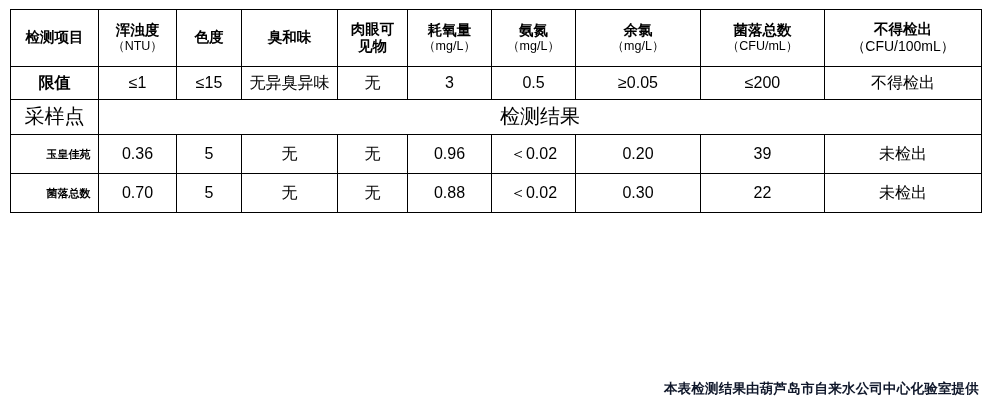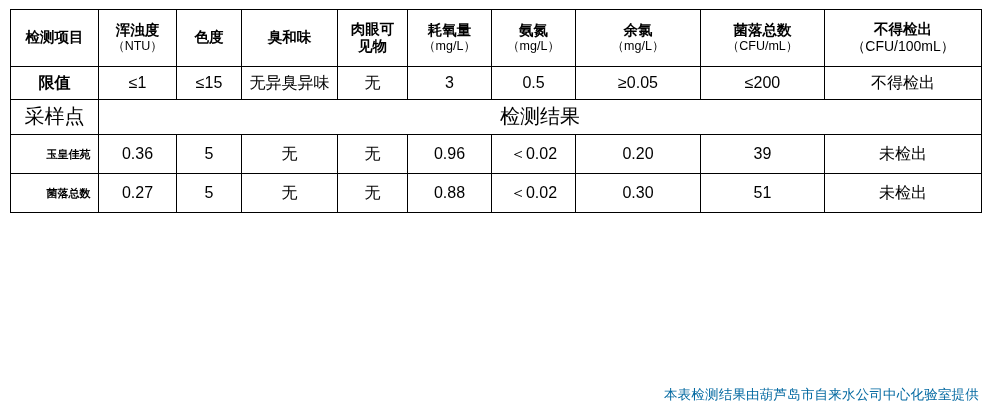--- a/index.html
+++ b/index.html
@@ -90,24 +90,24 @@
   .data-row.tall td {
     height: 44px;
   }
   .site-two-line span {
     display: block;
     line-height: 1.25;
   }
   .footer {
     position: absolute;
     right: 12px;
-    bottom: 2px;
+    bottom: 8px;
     font-size: 13.5px;
-    font-weight: normal;
-    color: #0369a1;
+    font-weight: bold;
+    color: #0f172a;
     letter-spacing: 0.2px;
   }
 </style>
 </head>
 <body>
 
 <div id="sheet">
   <table class="wq">
     <colgroup>
       <col class="c0">
@@ -191,27 +191,27 @@
         <td>0.20</td>
         <td>39</td>
         <td>未检出</td>
       </tr>
 
 
 
 
       <tr class="data-row">
         <td class="site">菌落总数</td>
-        <td>0.27</td>
+        <td>0.70</td>
         <td>5</td>
         <td>无</td>
         <td>无</td>
         <td>0.88</td>
         <td>＜0.02</td>
         <td>0.30</td>
-        <td>51</td>
+        <td>22</td>
         <td>未检出</td>
       </tr>
     </tbody>
   </table>
 </div>
 
 <div class="footer">本表检测结果由葫芦岛市自来水公司中心化验室提供</div>
 
 </body></html>

